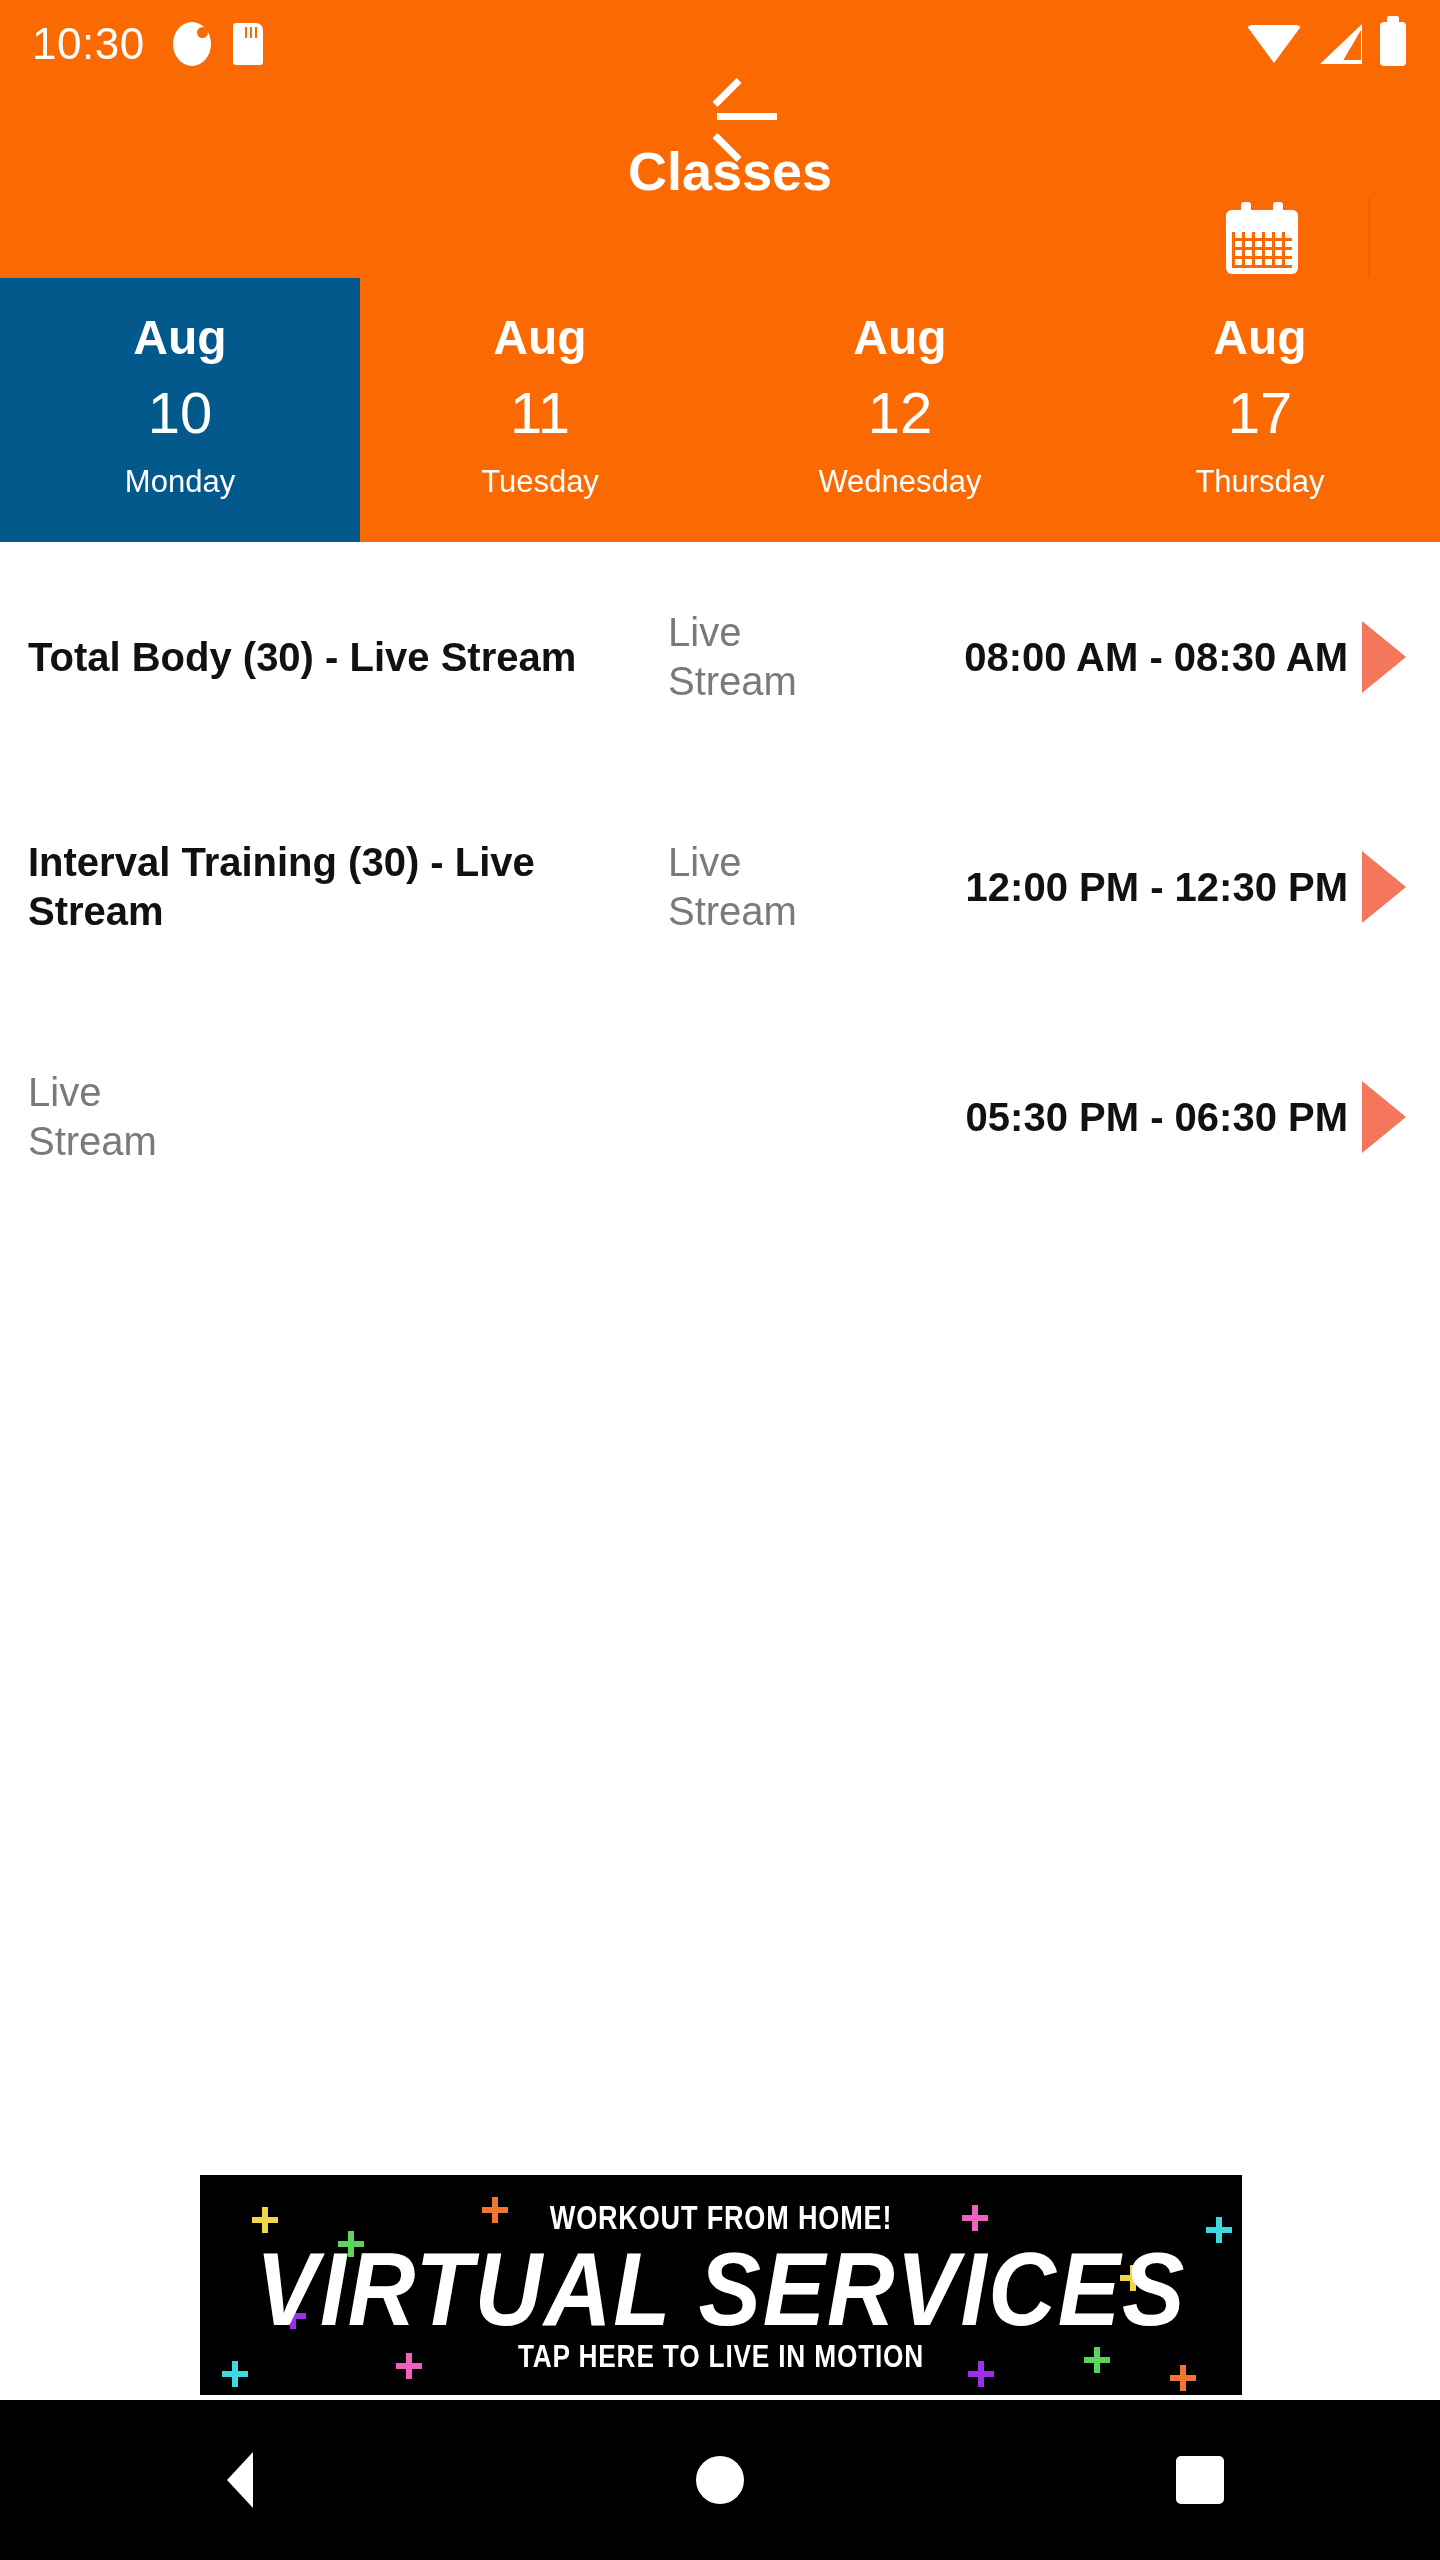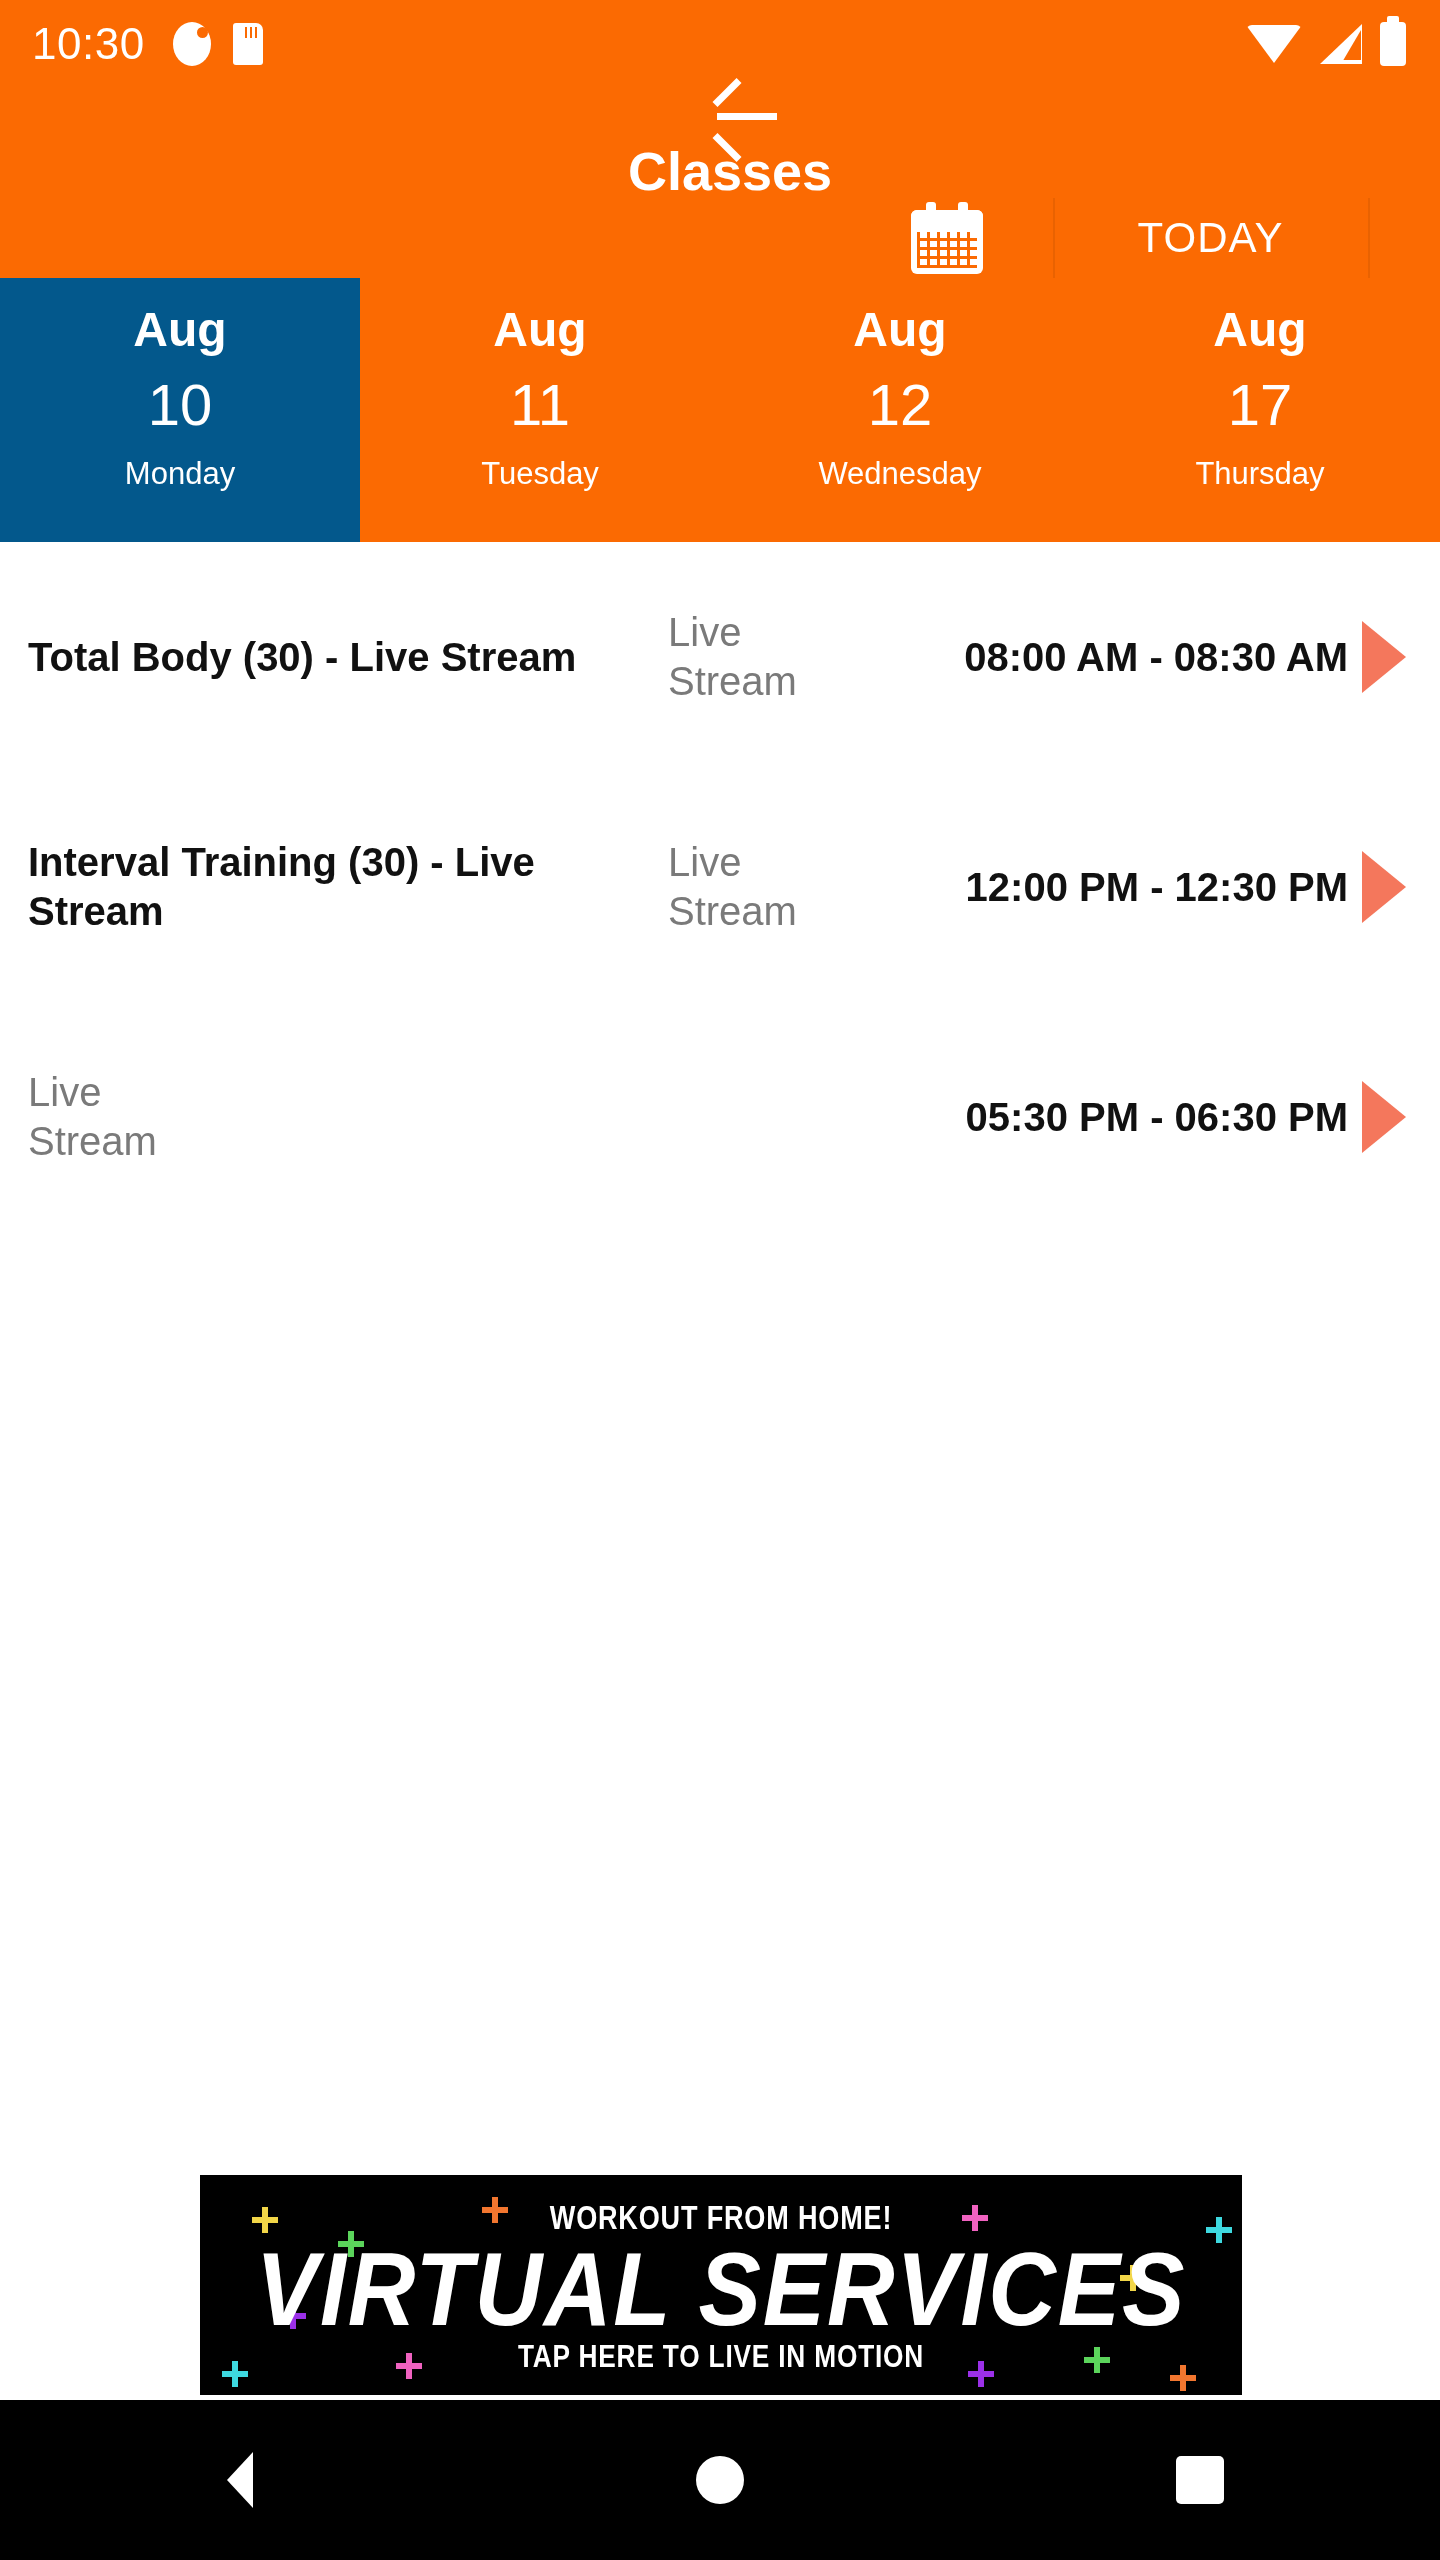--- a/index.html
+++ b/index.html
@@ -244,21 +244,21 @@
     top: 278px; left: 0;
     width: 1440px;
     height: 310px;
     display: flex;
   }
   .date-tab {
     flex: 1 1 0;
     display: flex;
     flex-direction: column;
     align-items: center;
-    padding-top: 28px;
+    padding-top: 36px;
     box-sizing: border-box;
     color: #ffffff;
   }
   .date-tab .mon {
     font-size: 48px;
     font-weight: bold;
     line-height: 1;
   }
   .date-tab .day {
     font-size: 58px;
@@ -448,24 +448,20 @@
 
   <div class="appbar-actions">
     <div class="action-cell cal-cell">
       <div class="ic-calendar">
         <div class="peg-l"></div>
           <div class="peg-r"></div>
         <div class="frame"></div>
           <div class="strip"></div>
           <div class="grid"></div>
       </div>
-    </div>
-    <div class="action-cell today-cell">
-      <div class="vdivider"></div>
-      <div class="today-label">TODAY</div>
     </div>
     <div class="action-cell edge-cell">
       <div class="vdivider"></div>
     </div>
   </div>
 </div>
 
 <div class="date-strip-bg"></div>
 <div class="date-strip">
 

